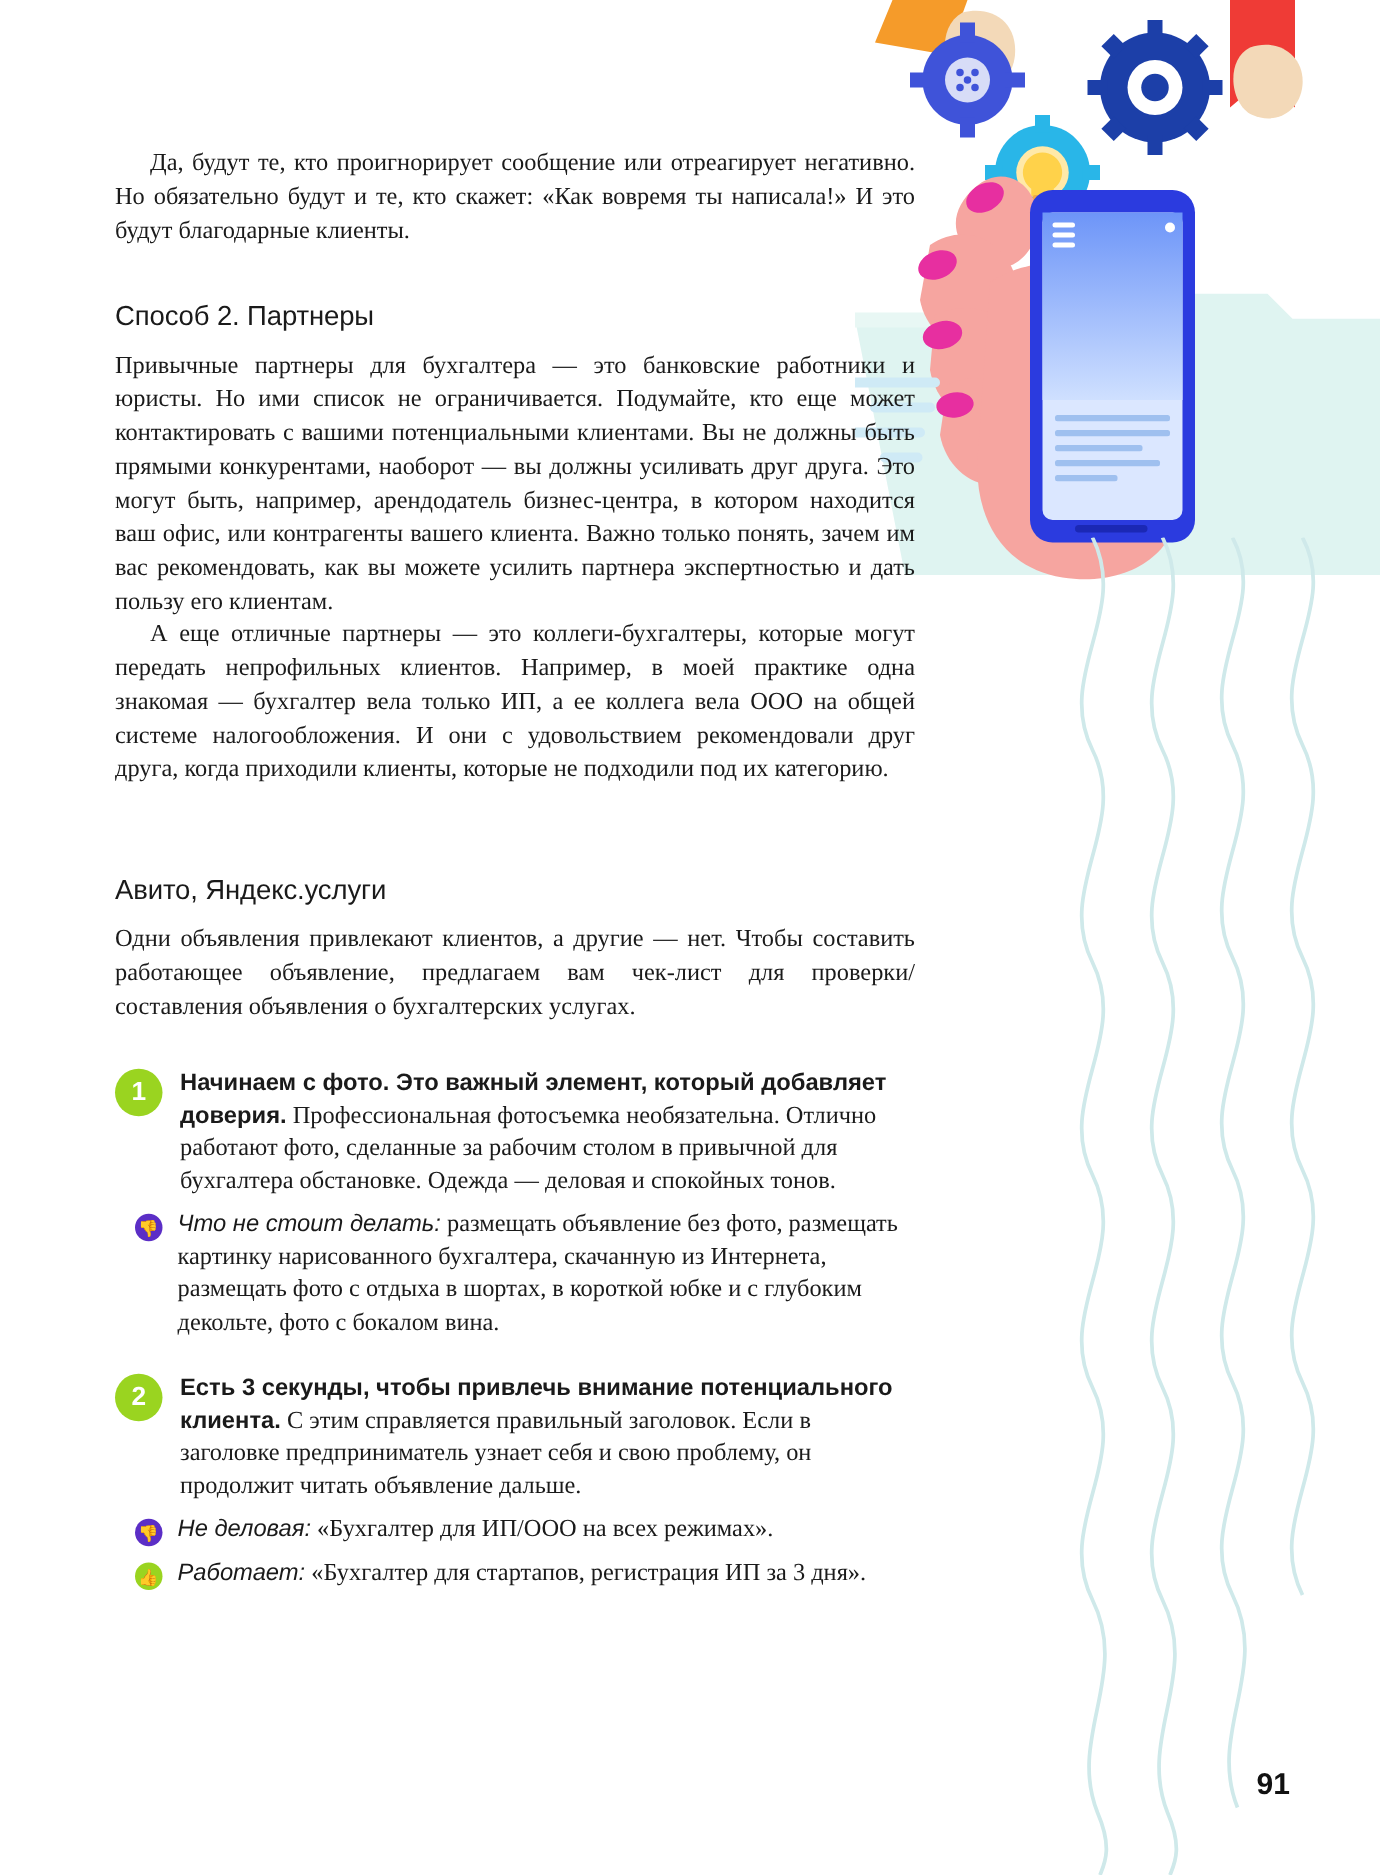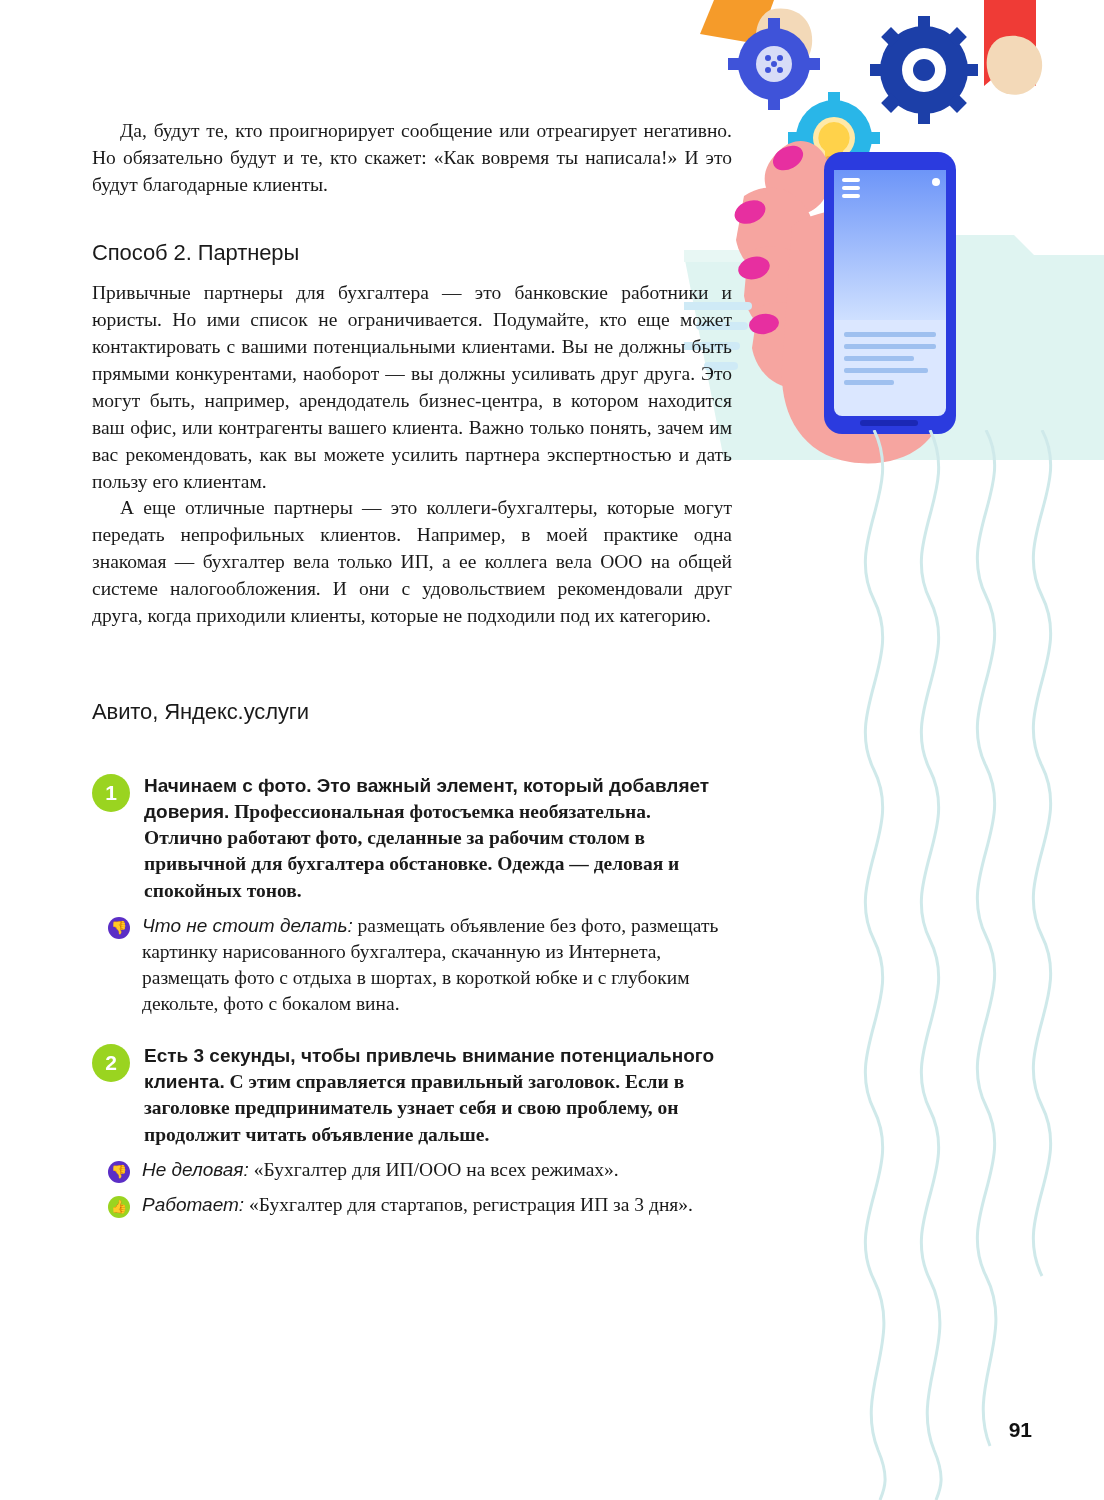--- a/index.html
+++ b/index.html
@@ -86,21 +86,20 @@
     display: flex;
     align-items: center;
     justify-content: center;
     margin-right: 14px;
     margin-top: 1px;
   }
   .check-text {
     font-size: 19.5px;
     line-height: 1.34;
     flex: 1 1 auto;
-    font-weight: bold;
   }
   .check-text b {
     font-family: "Liberation Sans", sans-serif;
     font-size: 19px;
   }
 
   .note-row {
     display: flex;
     align-items: flex-start;
     margin-top: 9px;
@@ -140,21 +139,21 @@
   }
 
   .item-gap { height: 26px; }
 
   
   .folio {
     position: absolute;
     right: 72px;
     bottom: 58px;
     font-family: "Liberation Sans", sans-serif;
-    font-size: 21px;
+    font-size: 24px;
     font-weight: bold;
     color: #111;
   }
 </style>
 </head>
 <body>
 
 <div class="illustration">
   <svg width="420" height="500" viewBox="0 0 420 500" xmlns="http://www.w3.org/2000/svg">
 
@@ -282,20 +281,21 @@
 
   <div class="gap-lg"></div>
 
   <h2 class="section">
     <br>
     <span>Авито, Яндекс.услуги</span>
   </h2>
 
   <div class="gap-sm"></div>
 
+  <p class="body noindent">Одни объявления привлекают клиентов, а другие — нет. Чтобы составить работающее объявление, предлагаем вам чек-лист для проверки/составления объявления о бухгалтерских услугах.</p>
 
   <div class="checklist">
 
     <div class="check-item">
       <div class="num-badge">1</div>
       <div class="check-text">
         <b>Начинаем с фото. Это важный элемент, который добавляет доверия.</b><span> Профессиональная фотосъемка необязательна. Отлично работают фото, сделанные за рабочим столом в привычной для бухгалтера обстановке. Одежда — деловая и спокойных тонов.</span>
       </div>
     </div>
 

